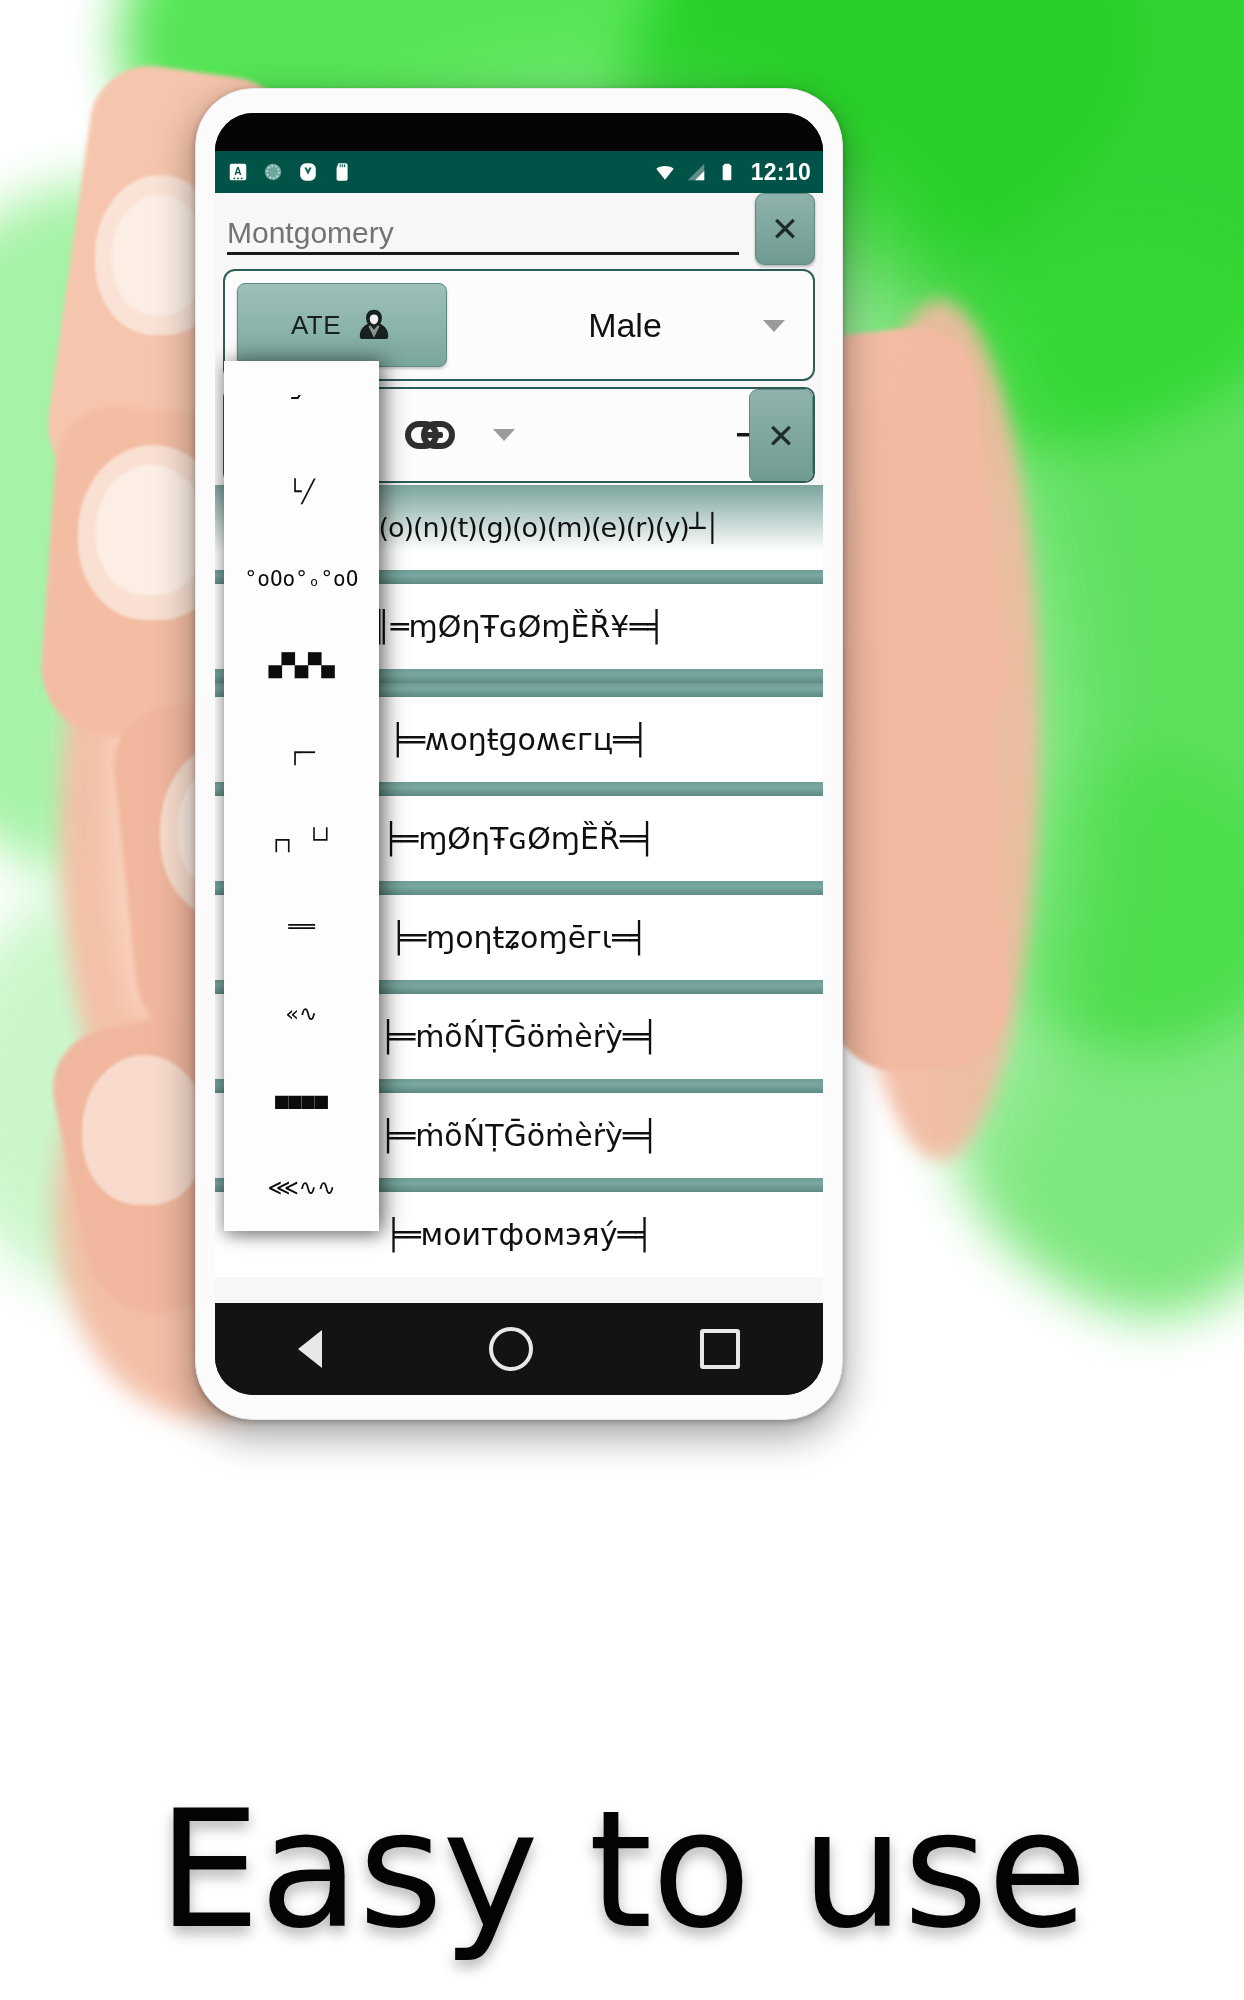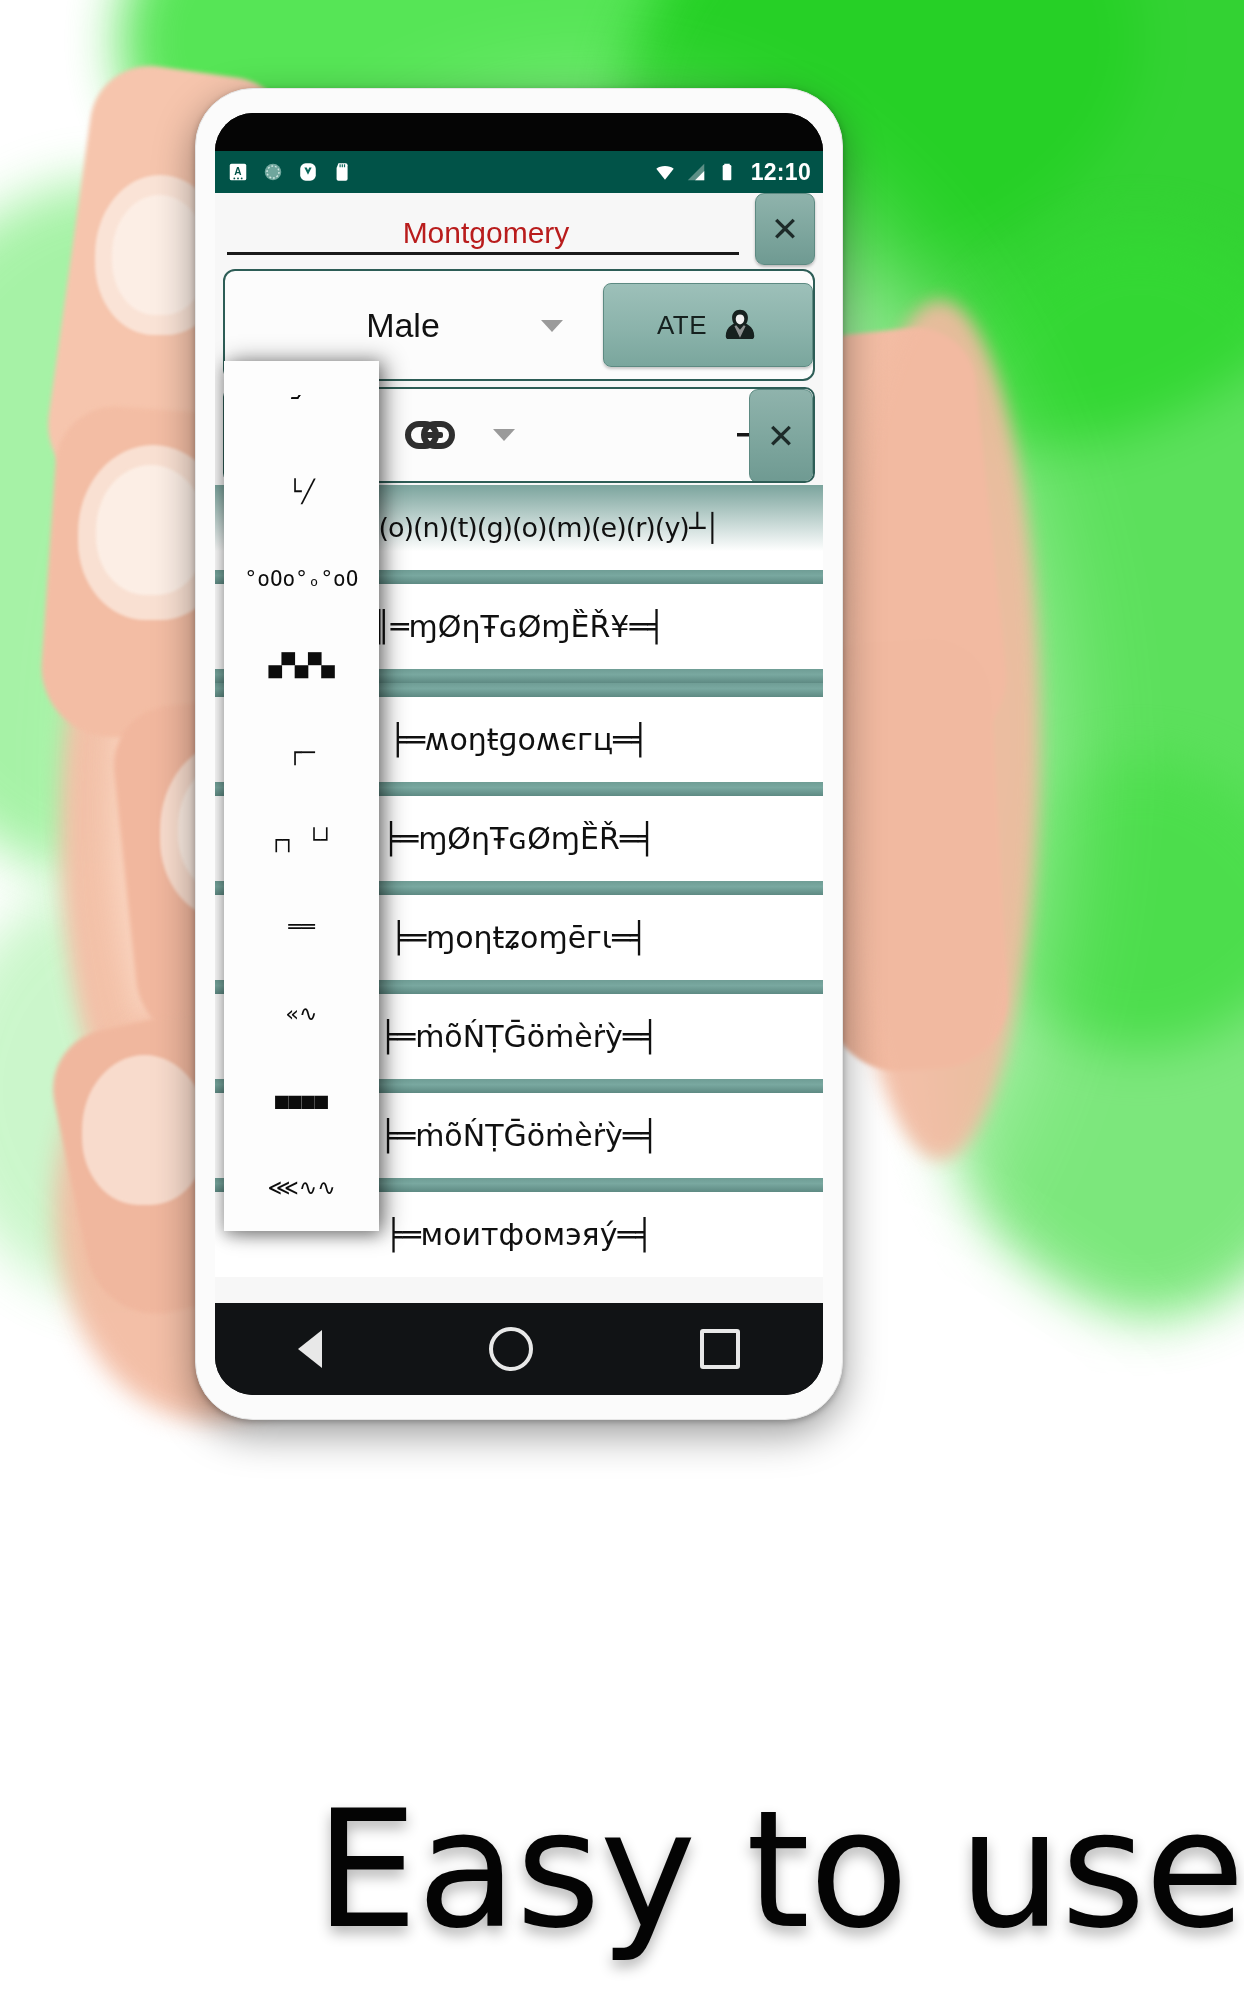--- a/index.html
+++ b/index.html
@@ -49,22 +49,22 @@
   .sb-time{color:#fff;font-size:23px;font-weight:600;letter-spacing:.3px;
            font-family:"Liberation Sans",sans-serif;margin-left:4px;}
 
   
   #searchbar{
     background:#f7f7f7;height:72px;display:flex;align-items:center;
     padding:0 0 0 10px;box-sizing:border-box;position:relative;
   }
   #search-wrap{flex:1;position:relative;height:100%;display:flex;align-items:center;}
   #search-input{
-    width:100%;border:0;background:transparent;outline:none;text-align:center;
-    font-size:30px;color:#b91c1c;font-family:"Liberation Sans",sans-serif;
+    width:100%;border:0;background:transparent;outline:none;
+    font-size:30px;color:#737373;font-family:"Liberation Sans",sans-serif;
     padding-bottom:6px;
     margin-top:12px;
   }
   #search-underline{position:absolute;left:2px;right:8px;bottom:10px;height:3px;background:#1a1a1a;}
   .btn-x{
     width:58px;height:70px;border-radius:9px;
     background:linear-gradient(180deg,#8fb3ac 0%,#7fa79f 50%,#6f9a92 100%);
     border:1px solid #5d8a82;display:flex;align-items:center;justify-content:center;
     color:#1d2b29;font-size:34px;font-weight:400;margin:0 8px;
     box-shadow:0 2px 3px rgba(0,0,0,.25);
@@ -141,21 +141,21 @@
     position:absolute;left:0;bottom:0;width:608px;height:92px;background:#111315;
     display:flex;align-items:center;justify-content:space-around;
   }
   .nav-back{width:0;height:0;border-top:19px solid transparent;border-bottom:19px solid transparent;
             border-right:24px solid #e8e8e8;}
   .nav-home{width:36px;height:36px;border:4px solid #e8e8e8;border-radius:50%;}
   .nav-recent{width:32px;height:32px;border:4px solid #e8e8e8;border-radius:3px;}
 
   
   #tagline{
-    position:absolute;left:0;top:1775px;width:1244px;text-align:right;
+    position:absolute;left:0;top:1775px;width:1244px;text-align:center;
     font-family:"DejaVu Sans","Liberation Sans",sans-serif;
     font-size:163px;font-weight:400;color:#040404;letter-spacing:-1px;
     text-shadow:0 7px 14px rgba(0,0,0,.30);
   }
 </style>
 </head>
 <body>
 
 <div id="bg">
   <div class="bg-white"></div>
@@ -243,31 +243,31 @@
 
       <div id="searchbar">
         <div id="search-wrap">
           <input id="search-input" type="text" value="Montgomery" style="">
           <div id="search-underline"></div>
         </div>
         <div class="btn-x">✕</div>
       </div>
 
       <div id="card1">
-        <div id="gender-select">
-          <span id="gender-value">Male</span>
-          <span class="caret" id="gender-caret"></span>
-        </div>
         <div id="generate-btn">
           <span id="generate-label">ATE</span>
           <svg width="38" height="38" viewBox="0 0 24 24">
             <path d="M12 2.3 c-3.1 0-5 2.1-5 5 0 1.5 .4 2.9 1.1 3.9 -.9 .4 -1.6 1 -1.6 1 C4.3 13.6 3 16.1 3 19 c0 1 .4 1.6 1 1.9 h16 c.6-.3 1-.9 1-1.9 0-2.9-1.3-5.4-3.5-6.8 0 0-.7-.6-1.6-1 .7-1 1.1-2.4 1.1-3.9 0-2.9-1.9-5-5-5z" fill="#17211f"></path>
             <path d="M12 5.4 c-1.6 0-2.7 1-2.7 2.6 0 1.9 1.2 3.5 2.7 3.5 s2.7-1.6 2.7-3.5 c0-1.6-1.1-2.6-2.7-2.6z" fill="#f0efef"></path>
             <path d="M9.6 12.2 L12 15 l2.4-2.8 1.1 .6 L12 20 8.5 12.8 z" fill="#f0efef" opacity=".55"></path>
           </svg>
+        </div>
+        <div id="gender-select">
+          <span id="gender-value">Male</span>
+          <span class="caret" id="gender-caret"></span>
         </div>
       </div>
 
       <div id="card2">
         <span class="caret tb-slot" id="tb-left-caret"></span>
         <span class="tb-slot" id="tb-link">
           <svg width="68" height="40" viewBox="0 0 68 40">
             <path d="M20 6 a14 14 0 0 0 0 28 h6 a14 14 0 0 0 0-28 h-6 z
                      M20 12 h6 a8 8 0 0 1 0 16 h-6 a8 8 0 0 1 0-16 z" fill="#2f2f2f"></path>
             <path d="M42 6 a14 14 0 0 1 0 28 h-6 a14 14 0 0 1 0-28 h6 z

